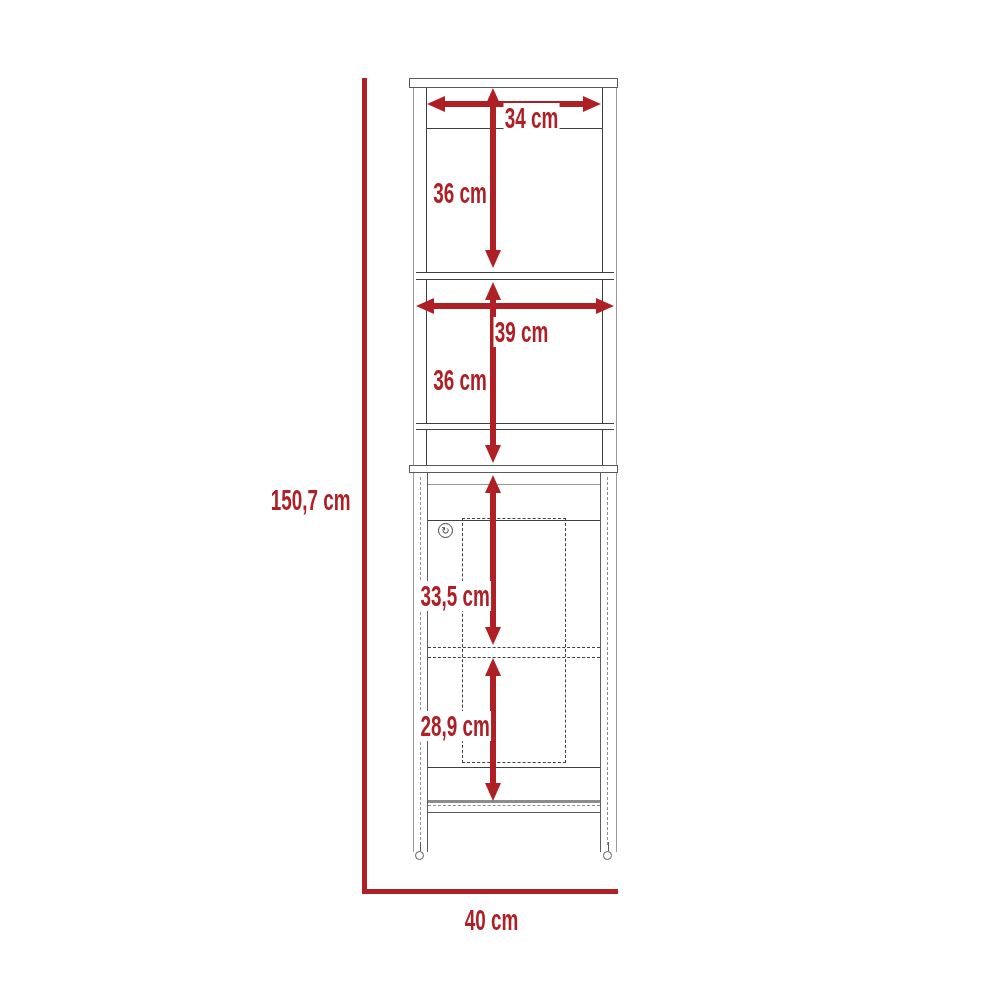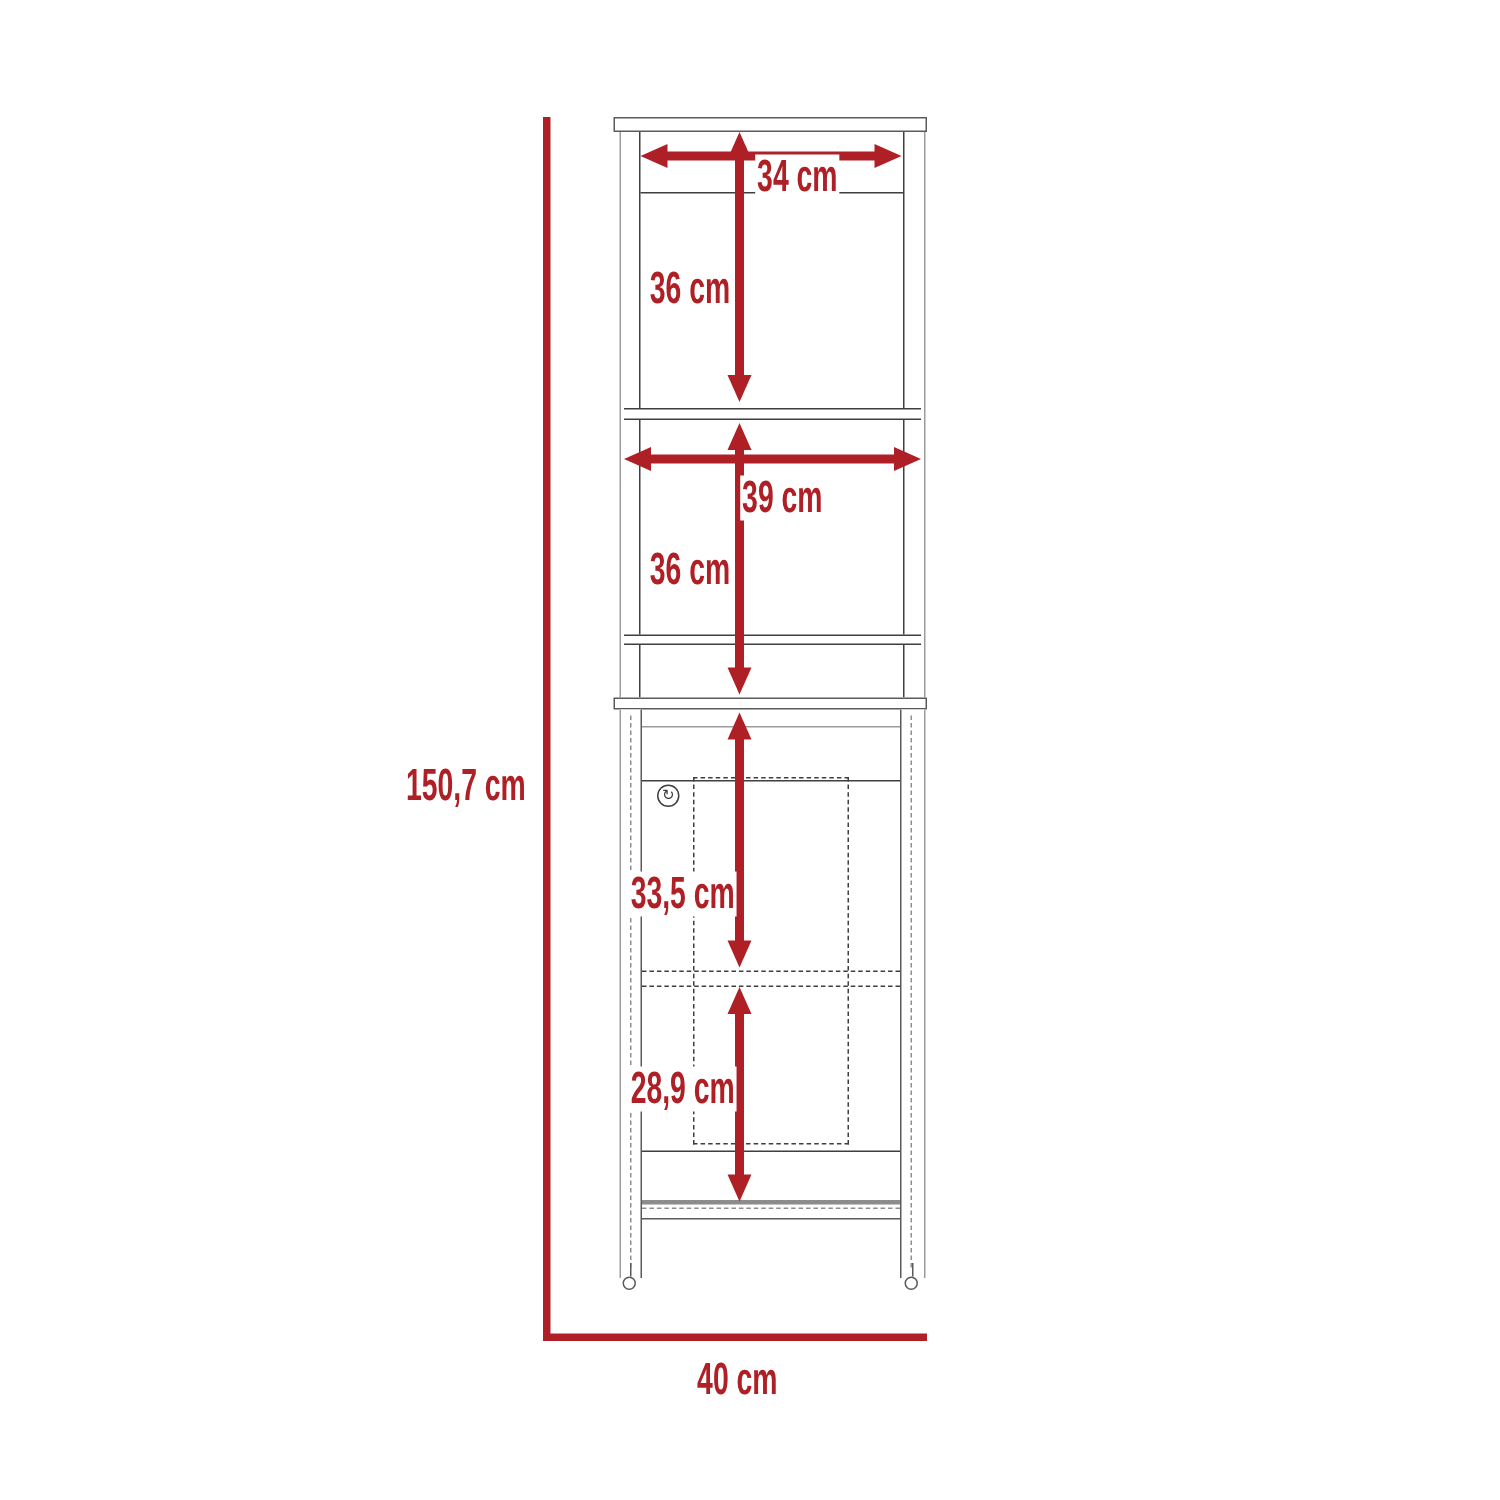--- a/index.html
+++ b/index.html
@@ -131,20 +131,20 @@
   </div>
   <div class="abs dim-label right" style="left:398px;top:366px;width:90px;height:27px;">
     <span class="t">36 cm</span>
   </div>
   <div class="abs dim-label right" style="left:391px;top:582px;width:100px;height:27px;">
     <span class="t">33,5 cm</span>
   </div>
   <div class="abs dim-label right" style="left:391px;top:712px;width:100px;height:27px;">
     <span class="t">28,9 cm</span>
   </div>
-  <div class="abs dim-label right" style="left:238px;top:509px;width:114px;height:29px;justify-content:flex-end;">
+  <div class="abs dim-label right" style="left:238px;top:485px;width:114px;height:29px;justify-content:flex-end;">
     <span class="t">150,7 cm</span>
   </div>
   <div class="abs dim-label center" style="left:446px;top:905px;width:92px;height:29px;">
     <span class="t">40 cm</span>
   </div>
 
 </div>
 
 </body></html>

